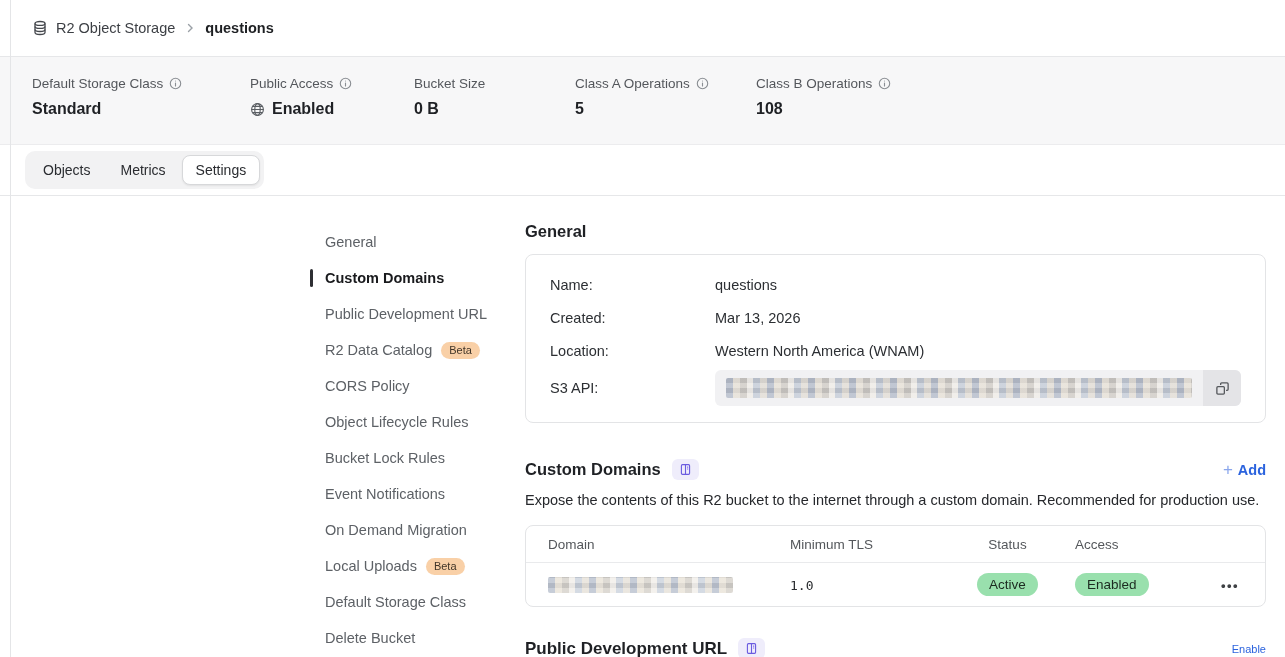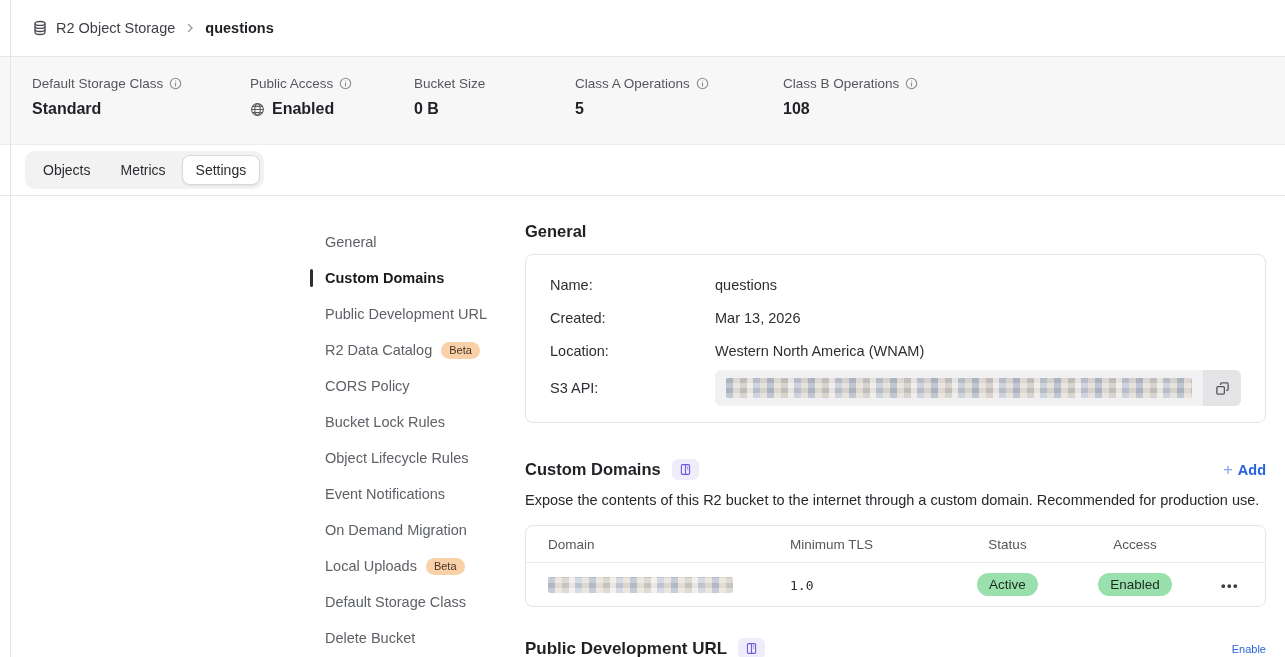--- a/index.html
+++ b/index.html
@@ -11,21 +11,21 @@
   .topbar { height:57px; background:#fff; border-bottom:1px solid #e6e7e9; display:flex; align-items:center; padding-left:32px; gap:10px; position:relative; z-index:2; }
   .crumb-app { display:flex; align-items:center; gap:8px; font-size:14.5px; color:#3c3f44; cursor:pointer; }
   .crumb-sep { display:flex; align-items:center; color:#9aa0a6; }
   .crumb-page { font-size:14.5px; font-weight:700; color:#1e2023; }
 
   
   .stats { height:88px; background:#f7f7f8; border-bottom:1px solid #ececee; position:relative; }
   .stat { position:absolute; top:19px; }
   .stat-label { display:flex; align-items:center; gap:6px; font-size:13.5px; color:#54575c; }
   .stat-value { margin-top:9px; font-size:16px; font-weight:700; color:#1f2125; display:flex; align-items:center; gap:7px; }
-  .s0{left:32px;} .s1{left:250px;} .s2{left:414px;} .s3{left:575px;} .s4{left:783px;text-align:right;}
+  .s0{left:32px;} .s1{left:250px;} .s2{left:414px;} .s3{left:575px;} .s4{left:756px;text-align:right;}
 
   
   .tabbar { height:51px; background:#fff; border-bottom:1px solid #e6e7e9; display:flex; align-items:center; padding-left:25px; }
   .tabgroup { background:#f2f2f3; border-radius:10px; padding:4px; display:flex; gap:2px; }
   .tab { padding:6px 13px; font-size:14px; color:#2a2c30; border-radius:8px; border:1px solid transparent; cursor:pointer; white-space:nowrap; }
   .tab.active { background:#fff; border-color:#d7d8da; box-shadow:0 1px 2px rgba(0,0,0,0.07); font-weight:500; }
 
   
   .content { position:relative; height:461px; overflow:hidden; background:#fff; }
 
@@ -57,21 +57,21 @@
   .add-link { margin-left:auto; display:flex; align-items:center; gap:5px; font-size:14.5px; font-weight:700; color:#2b63de; cursor:pointer; text-decoration:none; }
   .add-plus { color:#8aa6ec; font-weight:400; font-size:17px; line-height:1; }
   .cd-desc { margin-top:12px; font-size:14.5px; color:#26282c; }
 
   .domains-table { margin-top:17px; border:1px solid #e3e4e6; border-radius:8px; overflow:hidden; background:#fff; }
   .thead { display:flex; align-items:center; height:37px; border-bottom:1px solid #e9eaec; color:#54575b; font-size:13.5px; }
   .trow { display:flex; align-items:center; height:43px; font-size:14px; color:#2c2f33; }
   .col-domain { flex:1; padding-left:22px; }
   .col-tls { width:150px; text-align:left; }
   .col-status { width:135px; text-align:center; }
-  .col-access { width:120px; text-align:center; }
+  .col-access { width:120px; text-align:left; }
   .col-menu { width:70px; text-align:center; }
   .redact-domain { width:185px; height:16px; }
   .tls-value { font-family:"DejaVu Sans Mono","Liberation Mono",monospace; font-size:13px; color:#2b2d30; }
   .badge-green { display:inline-block; background:#99e0ad; color:#1c2a20; font-size:13.5px; padding:4px 12px; border-radius:999px; line-height:1.15; }
   .menu-dots { letter-spacing:1.5px; font-weight:700; color:#3e4144; font-size:13px; cursor:pointer; }
 
   .next-section { margin-top:31px; display:flex; align-items:center; }
   .next-heading { font-size:17px; font-weight:700; color:#1f2125; }
   .enable-link { margin-left:auto; font-size:11px; font-weight:400; color:#2b63de; cursor:pointer; text-decoration:none; }
 
@@ -194,24 +194,24 @@
           <span>Public Development URL</span>
         </div>
       <div class="nav-item">
         <span>R2 Data Catalog</span>
         <span class="beta">Beta</span>
       </div>
       <div class="nav-item">
           <span>CORS Policy</span>
         </div>
       <div class="nav-item">
+          <span>Object Lifecycle Rules</span>
+        </div>
+      <div class="nav-item">
           <span>Bucket Lock Rules</span>
-        </div>
-      <div class="nav-item">
-          <span>Object Lifecycle Rules</span>
         </div>
       <div class="nav-item">
           <span>Event Notifications</span>
         </div>
       <div class="nav-item">
           <span>On Demand Migration</span>
         </div>
       <div class="nav-item">
         <span>Local Uploads</span>
         <span class="beta">Beta</span>

